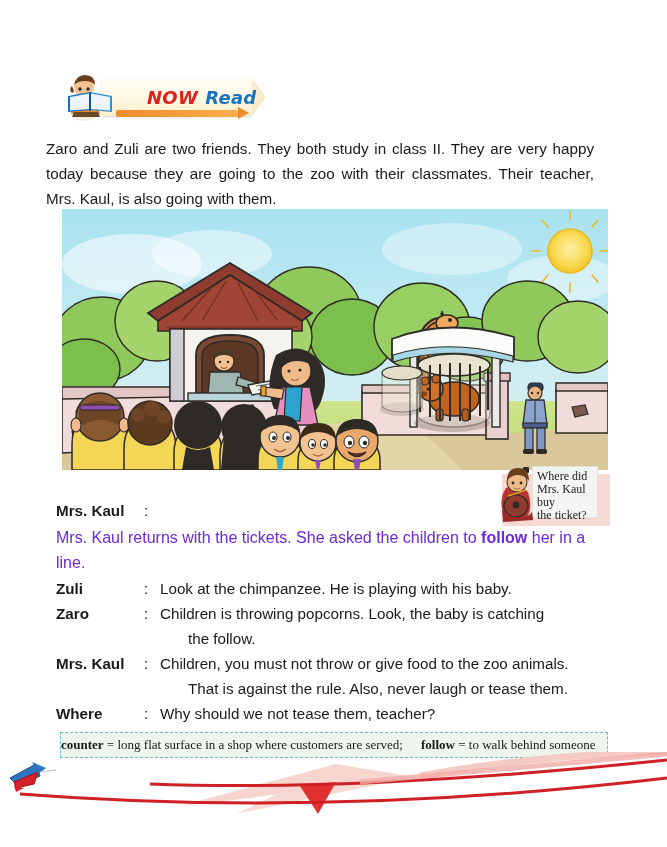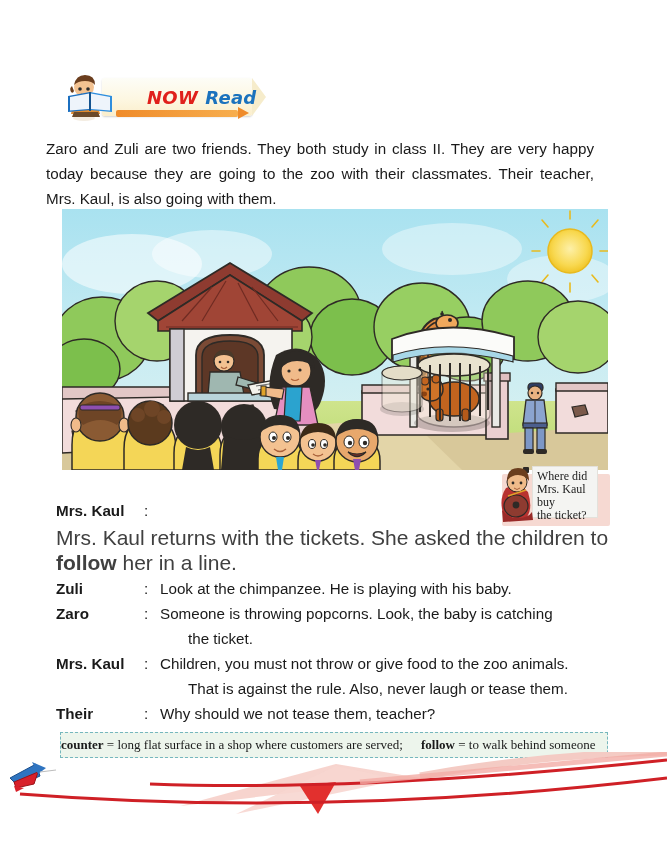--- a/index.html
+++ b/index.html
@@ -63,21 +63,21 @@
     position:absolute; left:62px; top:209px; width:546px; height:261px;
     overflow:hidden; background:#bfe8f2;
   }
 
   
   .dialogue { position:absolute; left:56px; top:498px; width:556px; }
   .dline { display:flex; font-size:15.2px; color:#1a1a1a; line-height:25px; }
   .dname { width:88px; flex:0 0 88px; font-weight:bold; }
   .dcolon { width:16px; flex:0 0 16px; }
   .dtext { flex:1 1 auto; }
-  .narr { font-size:21px; color:#404040; line-height:25px; }
+  .narr { font-size:16px; color:#6d28d9; line-height:25px; }
   .b { font-weight:bold; }
 
   
   .callout { position:absolute; left:496px; top:466px; width:116px; height:62px; }
   .callout-shadow{
     position:absolute; left:6px; top:8px; width:108px; height:52px;
     background:#f6d9d2; border-radius:2px;
   }
   .callout-box{
     position:absolute; left:36px; top:0px; width:66px; height:52px;
@@ -396,36 +396,36 @@
     <div class="dline" style="margin-top:1px">
       <span class="dname">Zuli</span>
       <span class="dcolon">:</span>
       <span class="dtext">Look at the chimpanzee. He is playing with his baby.</span>
     </div>
 
     <div class="dline">
       <span class="dname">Zaro</span>
       <span class="dcolon">:</span>
       <span class="dtext">
-        <span>Someone is throwing popcorns. Look, the baby is catching</span><br>
-        <span style="display:inline-block;padding-left:28px">the ticket.</span>
+        <span>Children is throwing popcorns. Look, the baby is catching</span><br>
+        <span style="display:inline-block;padding-left:28px">the follow.</span>
       </span>
     </div>
 
     <div class="dline">
       <span class="dname">Mrs. Kaul</span>
       <span class="dcolon">:</span>
       <span class="dtext">
         <span>Children, you must not throw or give food to the zoo animals.</span><br>
         <span style="display:inline-block;padding-left:28px">That is against the rule. Also, never laugh or tease them.</span>
       </span>
     </div>
 
     <div class="dline">
-      <span class="dname">Their</span>
+      <span class="dname">Where</span>
       <span class="dcolon">:</span>
       <span class="dtext">Why should we not tease them, teacher?</span>
     </div>
   </div>
 
   <div class="callout">
     <div class="callout-shadow"></div>
     <div class="callout-box">
       <div>Where did</div>
       <div>Mrs. Kaul buy</div>

